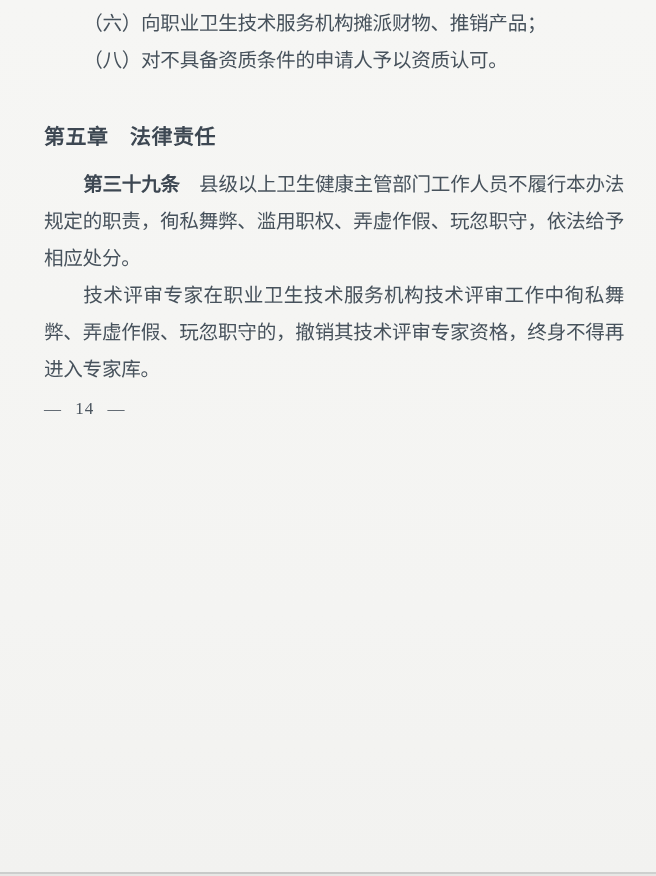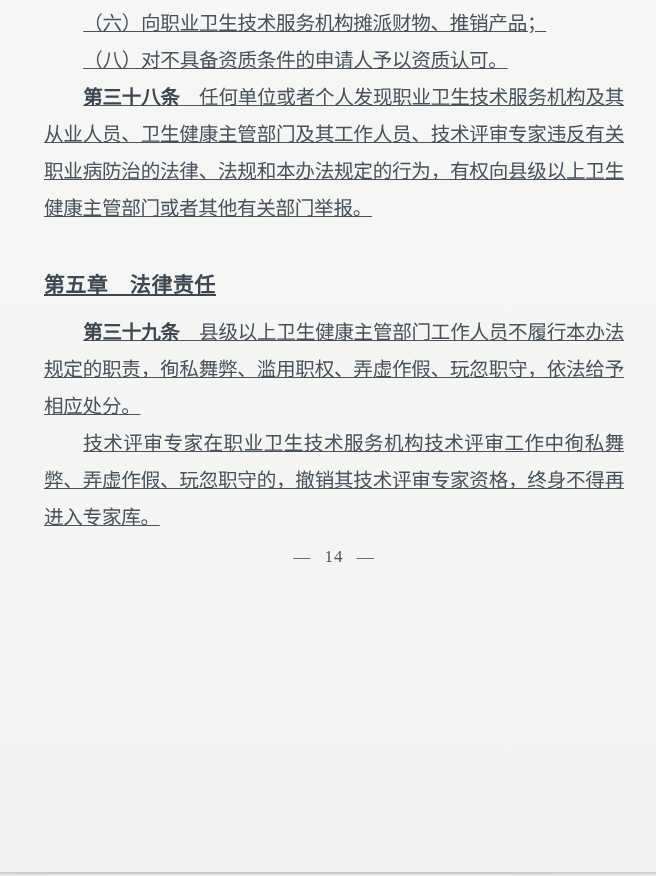--- a/index.html
+++ b/index.html
@@ -24,21 +24,20 @@
   .doc-body {
     color: #47525c;
     font-size: 19.6px;
     letter-spacing: -0.3px;
     line-height: 37px;
     text-align: justify;
     text-justify: inter-ideograph;
   }
   .doc-body p {
     margin: 0;
-    text-decoration: underline;
   }
   .para, .list-item {
     text-indent: 2em;
   }
   .heading {
     text-indent: 0;
     text-align: left;
     font-weight: 700;
     color: #3d4752;
     font-size: 21px;
@@ -50,21 +49,21 @@
     font-weight: 700;
     color: #3d4752;
   }
   .page-footer {
     margin-top: 9px;
     font-size: 17px;
     line-height: 24px;
     color: #4a545e;
     letter-spacing: 1px;
     word-spacing: 8px;
-    text-align: center;
+    text-align: left;
   }
   .scan-edge-line {
     position: absolute;
     left: 0;
     right: 0;
     bottom: 2px;
     height: 2px;
     background: linear-gradient(90deg, #c6c8c7 0%, #bfc1c0 40%, #c8cac9 100%);
     opacity: 0.85;
   }
@@ -77,21 +76,20 @@
     background: #e7e7e5;
   }
 </style>
 </head>
 <body>
 
 <div class="page">
   <div class="doc-body">
       <p class="list-item"><span>（六）向职业卫生技术服务机构摊派财物、推销产品；</span></p>
       <p class="list-item"><span>（八）对不具备资质条件的申请人予以资质认可。</span></p>
-      <p class="para"><span class="bold">第三十八条</span><span>　任何单位或者个人发现职业卫生技术服务机构及其从业人员、卫生健康主管部门及其工作人员、技术评审专家违反有关职业病防治的法律、法规和本办法规定的行为，有权向县级以上卫生健康主管部门或者其他有关部门举报。</span></p>
       <p class="heading"><span class="bold">第五章　法律责任</span></p>
       <p class="para"><span class="bold">第三十九条</span><span>　县级以上卫生健康主管部门工作人员不履行本办法规定的职责，徇私舞弊、滥用职权、弄虚作假、玩忽职守，依法给予相应处分。</span></p>
       <p class="para"><span>技术评审专家在职业卫生技术服务机构技术评审工作中徇私舞弊、弄虚作假、玩忽职守的，撤销其技术评审专家资格，终身不得再进入专家库。</span></p>
     </div>
   <div class="page-footer">— 14 —</div>
   <div class="scan-edge-line"></div>
   <div class="scan-edge-below"></div>
 </div>
 
 </body></html>

